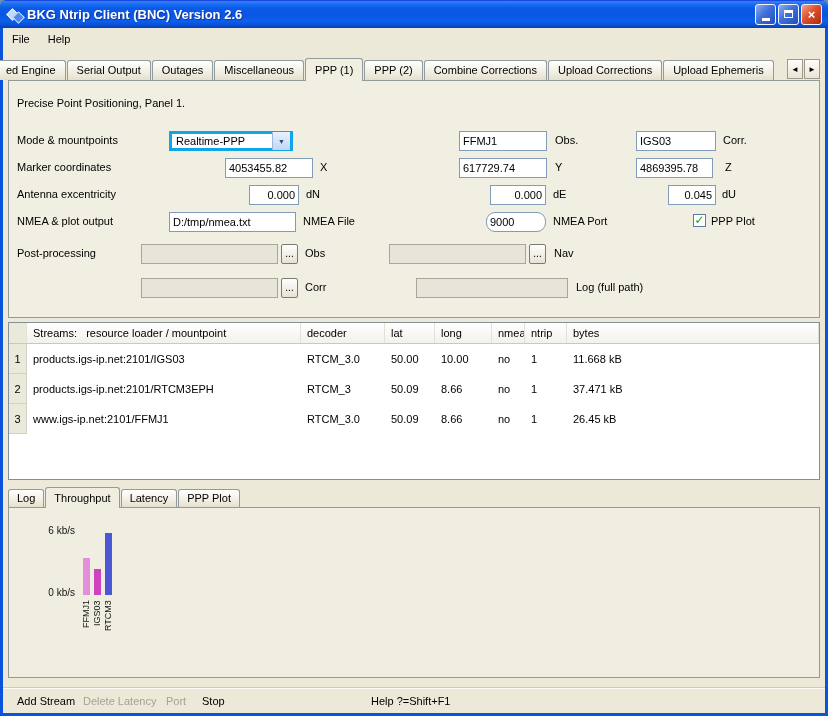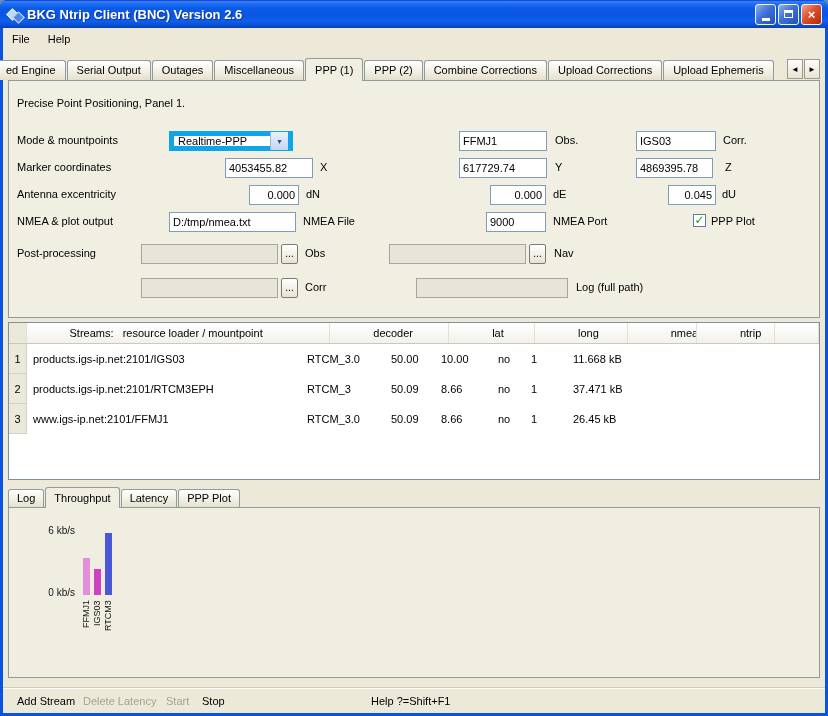--- a/index.html
+++ b/index.html
@@ -37,30 +37,30 @@
   .tab-scroll{position:absolute;right:0;bottom:1px;display:flex;}
   .scroll-btn{width:16px;height:20px;border:1px solid #9d9a87;background:linear-gradient(#fdfdfb,#e8e4d6);font-size:8px;display:flex;align-items:center;justify-content:center;cursor:default;margin-left:1px;box-sizing:border-box;}
 
   
   .tab-page{position:absolute;top:52px;left:5px;width:812px;height:238px;border:1px solid #919b9c;background:#f1efe2;box-sizing:border-box;z-index:2;padding-left:43px;}
   .tab-page .lbl{position:absolute;white-space:nowrap;}
   .fld{position:absolute;height:20px;border:1px solid #7f9db9;background:#fff;font:inherit;padding:0 3px;box-sizing:border-box;}
   .fld-dis{position:absolute;height:20px;border:1px solid #a9a696;background:#e7e5da;box-sizing:border-box;}
   .browse-btn{position:absolute;width:17px;height:20px;border:1px solid #7d7a6e;border-radius:2px;background:linear-gradient(#fefefe,#e6e2d4);
     font-size:10px;text-align:center;line-height:17px;box-sizing:border-box;cursor:default;}
-  .combo{position:absolute;height:20px;border:5px solid #0ea5e9;background:#fff;box-sizing:border-box;display:flex;align-items:center;cursor:default;}
+  .combo{position:absolute;height:20px;border:3px solid #0ea5e9;background:#fff;box-sizing:border-box;display:flex;align-items:center;cursor:default;}
   .combo-text{flex:1;padding:0 4px;white-space:nowrap;overflow:hidden;}
   .combo-arrow{width:17px;height:18px;border-left:1px solid #9db8dd;background:linear-gradient(#e9f1fd,#c3d5f3);
     color:#2a4d80;font-size:7px;display:flex;align-items:center;justify-content:center;}
   .checkbox{position:absolute;width:13px;height:13px;border:1px solid #5a7ca8;background:#fff;box-sizing:border-box;
     color:#15a015;font-size:12px;font-weight:bold;line-height:10px;text-align:center;cursor:default;}
 
   
   .streams{position:absolute;top:294px;left:5px;width:812px;height:158px;border:1px solid #828f9c;background:#fff;box-sizing:border-box;overflow:hidden;}
-  .t-head{display:flex;height:20px;background:linear-gradient(#ffffff,#f2f1ea);border-bottom:1px solid #ccc9bc;gap:37px;}
+  .t-head{display:flex;height:20px;background:linear-gradient(#ffffff,#f2f1ea);border-bottom:1px solid #ccc9bc;}
   .t-head .c{border-right:1px solid #e3e1d6;display:flex;align-items:center;}
   .t-row{display:flex;height:30px;background:#fff;}
   .c{box-sizing:border-box;padding-left:6px;display:flex;align-items:center;white-space:nowrap;overflow:hidden;}
   .c.num{width:18px;padding-left:0;justify-content:center;}
   .c.mp{width:274px;white-space:pre;}
   .c.dec{width:84px;}
   .c.lat{width:50px;}
   .c.lng{width:57px;}
   .c.nm{width:33px;}
   .c.ntr{width:42px;}
@@ -162,21 +162,21 @@
       <input class="fld" style="left: 240px; top: 104px; width: 50px; text-align: right;" value="0.000">
       <span class="lbl" style="left:297px;top:107px;">dN</span>
       <input class="fld" style="left: 481px; top: 104px; width: 56px; text-align: right;" value="0.000">
       <span class="lbl" style="left:544px;top:107px;">dE</span>
       <input class="fld" style="left: 659px; top: 104px; width: 48px; text-align: right;" value="0.045">
       <span class="lbl" style="left:713px;top:107px;">dU</span>
 
       <span class="lbl" style="left:8px;top:134px;">NMEA &amp; plot output</span>
       <input class="fld" style="left: 160px; top: 131px; width: 127px;" value="D:/tmp/nmea.txt">
       <span class="lbl" style="left:294px;top:134px;">NMEA File</span>
-      <input class="fld" style="left: 477px; top: 131px; width: 60px;" value="9000">
+      <input class="fld" style="left: 477px; top: 131px; width: 60px; border-radius: 9px;" value="9000">
       <span class="lbl" style="left:544px;top:134px;">NMEA Port</span>
       <span class="checkbox" style="left:684px;top:133px;"><span>✓</span></span>
       <span class="lbl" style="left:702px;top:134px;">PPP Plot</span>
 
       <span class="lbl" style="left:8px;top:166px;">Post-processing</span>
       <div class="fld-dis" style="left:132px;top:163px;width:137px;"></div>
       <span class="browse-btn" style="left:272px;top:163px;">...</span>
       <span class="lbl" style="left:296px;top:166px;">Obs</span>
       <div class="fld-dis" style="left:380px;top:163px;width:137px;"></div>
       <span class="browse-btn" style="left:520px;top:163px;">...</span>
@@ -250,19 +250,19 @@
       <div class="xlabels">
         <span class="xlab">FFMJ1</span>
         <span class="xlab">IGS03</span>
         <span class="xlab">RTCM3</span>
       </div>
     </div>
 
     <div class="statusbar">
       <span class="sb-add">Add Stream</span>
       <span class="sb-del">Delete Latency</span>
-      <span class="sb-start">Start</span>
+      <span class="sb-start">Port</span>
       <span class="sb-stop">Stop</span>
       <span class="sb-help">Help ?=Shift+F1</span>
     </div>
 
   </div>
 </div>
 
 </body></html>

